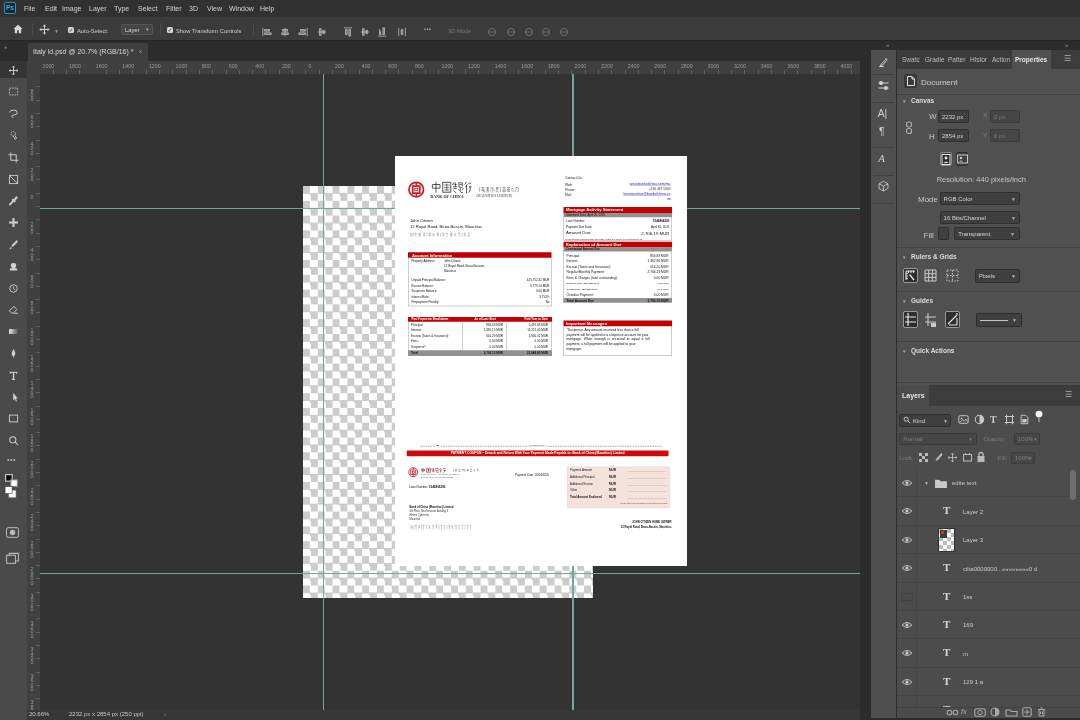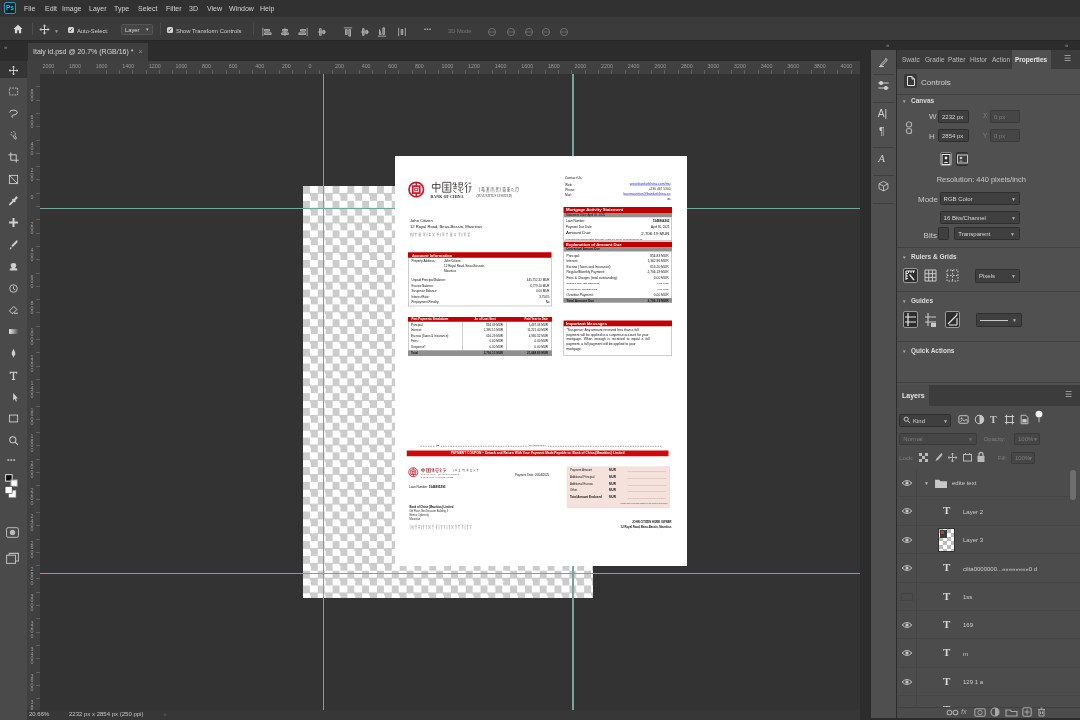--- a/index.html
+++ b/index.html
@@ -596,21 +596,21 @@
   <span class="ptab" style="left:118px;color:#e8e8e8;font-weight:bold">Properties</span>
   <span style="position:absolute;left:167px;top:4px;color:#b5b5b5;font-size:8px">☰</span>
 </div>
 
 <div style="position:absolute;left:6.8px;top:24px;width:13px;height:14px;background:#383838;border-radius:2px">
   <svg width="13" height="14" viewBox="0 0 13 14">
           <path d="M3.5 2.5 H8 L10.5 5 V11.5 H3.5 Z" fill="none" stroke="#e0e0e0" stroke-width="1"></path>
           <path d="M8 2.5 V5 H10.5" fill="none" stroke="#e0e0e0" stroke-width="1"></path>
         </svg>
 </div>
-<span style="position:absolute;left:24px;top:27.5px;font-size:8px;color:#d0d0d0">Controls</span>
+<span style="position:absolute;left:24px;top:27.5px;font-size:8px;color:#d0d0d0">Document</span>
 <div class="divider" style="top:44px"></div>
 
 <span class="carr" style="left:5px;top:48.5px">▼</span>
 <span class="secthdr" style="left:14px;top:46.5px">Canvas</span>
 <span style="position:absolute;left:32px;top:62px;font-size:8px">W</span>
 <div class="inbox" style="left:41px;top:59.5px;width:31px;height:13px;line-height:12px">2232 px</div>
 <span style="position:absolute;left:86px;top:62px" class="dim">X</span>
 <div class="inbox dim" style="left:93px;top:59.5px;width:30px;height:13px;line-height:12px;background:#464646;border-color:#3a3a3a">0 px</div>
 <svg style="position:absolute;left:7px;top:71px" width="10" height="14" viewBox="0 0 10 14">
         <g fill="none" stroke="#b0b0b0" stroke-width="1.2">
@@ -636,21 +636,21 @@
           <circle cx="4" cy="4" r="1.3" fill="#c9c9c9"></circle>
           <path d="M2 7.5 Q4 5.5 6 7.5" fill="#c9c9c9"></path>
         </svg>
 </div>
 <span style="position:absolute;left:39.7px;top:124.5px;font-size:7.5px;color:#c9c9c9">Resolution: 440 pixels/inch</span>
 <span style="position:absolute;left:21px;top:144.5px;font-size:8px">Mode</span>
 <div class="inbox" style="left:42.6px;top:141.7px;width:80.5px;height:13px;line-height:12px">RGB Color</div>
 <span class="chev" style="left:114px;top:145.5px">▼</span>
 <div class="inbox" style="left:42.6px;top:160.7px;width:80.5px;height:13px;line-height:12px">16 Bits/Channel</div>
 <span class="chev" style="left:114px;top:164.5px">▼</span>
-<span style="position:absolute;left:26.6px;top:180.5px;font-size:8px">Bits</span>
+<span style="position:absolute;left:26.6px;top:180.5px;font-size:8px">Fill</span>
 <div class="inbox" style="left:41px;top:177px;width:11px;height:13px"></div>
 <div class="inbox" style="left:57.2px;top:177px;width:65.5px;height:13px;line-height:12px">Transparent</div>
 <span class="chev" style="left:113px;top:181px">▼</span>
 <div class="divider" style="top:197px"></div>
 
 <span class="carr" style="left:5px;top:204.5px">▼</span>
 <span class="secthdr" style="left:14px;top:202.5px">Rulers &amp; Grids</span>
 <div style="position:absolute;left:5.5px;top:217.5px;width:15px;height:15px;background:#2e2e2e;border:1px solid #999;border-radius:2px">
  <svg width="13" height="13" viewBox="0 0 13 13">
           <path d="M2 2 V11 M2 2 H11 M4.5 2 V4 M7 2 V4 M9.5 2 V4 M2 4.5 H4 M2 7 H4 M2 9.5 H4" stroke="#e8e8e8" stroke-width="1.1" fill="none"></path>

